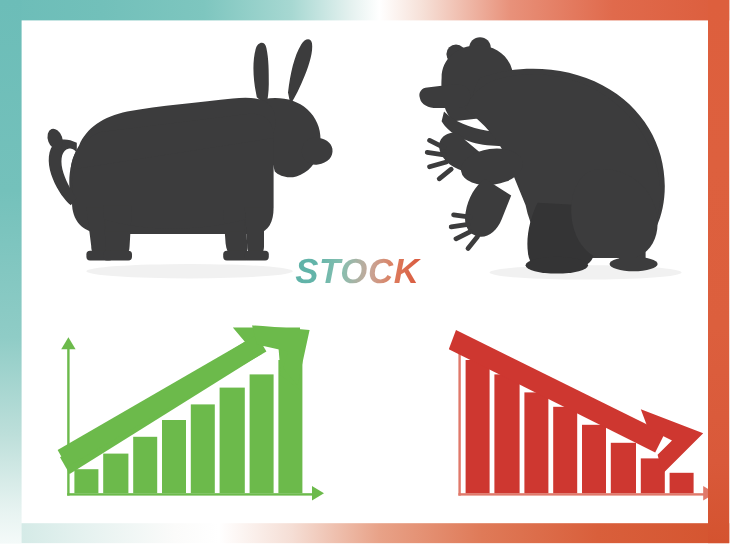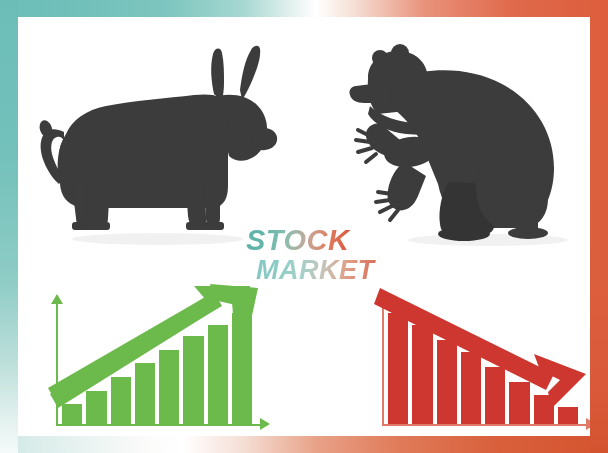--- a/index.html
+++ b/index.html
@@ -47,21 +47,21 @@
   .frame-inner {
     position: absolute;
     left: 18px; top: 17px;
     width: 572px; height: 419px;
     background: #ffffff;
     pointer-events: none;
   }
 
   .canvas {
     position: absolute;
-    left: 18px; top: 30px;
+    left: 18px; top: 17px;
     width: 572px; height: 331px;
   }
 
   
   .animal {
     position: absolute;
   }
 
   
   .title-wrap {
@@ -297,21 +297,20 @@
           <ellipse cx="116" cy="200" rx="26" ry="7" fill="#343435"></ellipse>
 
           <path d="M150 120 C172 118 192 132 198 152 C204 172 196 190 180 194
                    L150 194 C136 188 128 172 128 154 C128 136 136 122 150 120 Z"></path>
         </g>
       </svg>
     </div>
 
     <div class="title-wrap">
       <span class="title-line title-stock">STOCK</span>
-      <span class="title-line title-market">MARKET</span>
     </div>
 
     <div class="chart" id="chart-bull">
       <div class="chart-plot">
 
         <div class="axis-v" style="background:#6cba4b;"></div>
         <div class="axis-arrow" style="left:21px; bottom:136px;
                     border-left:6px solid transparent;
                     border-right:6px solid transparent;
                     border-bottom:10px solid #6cba4b;"></div>

